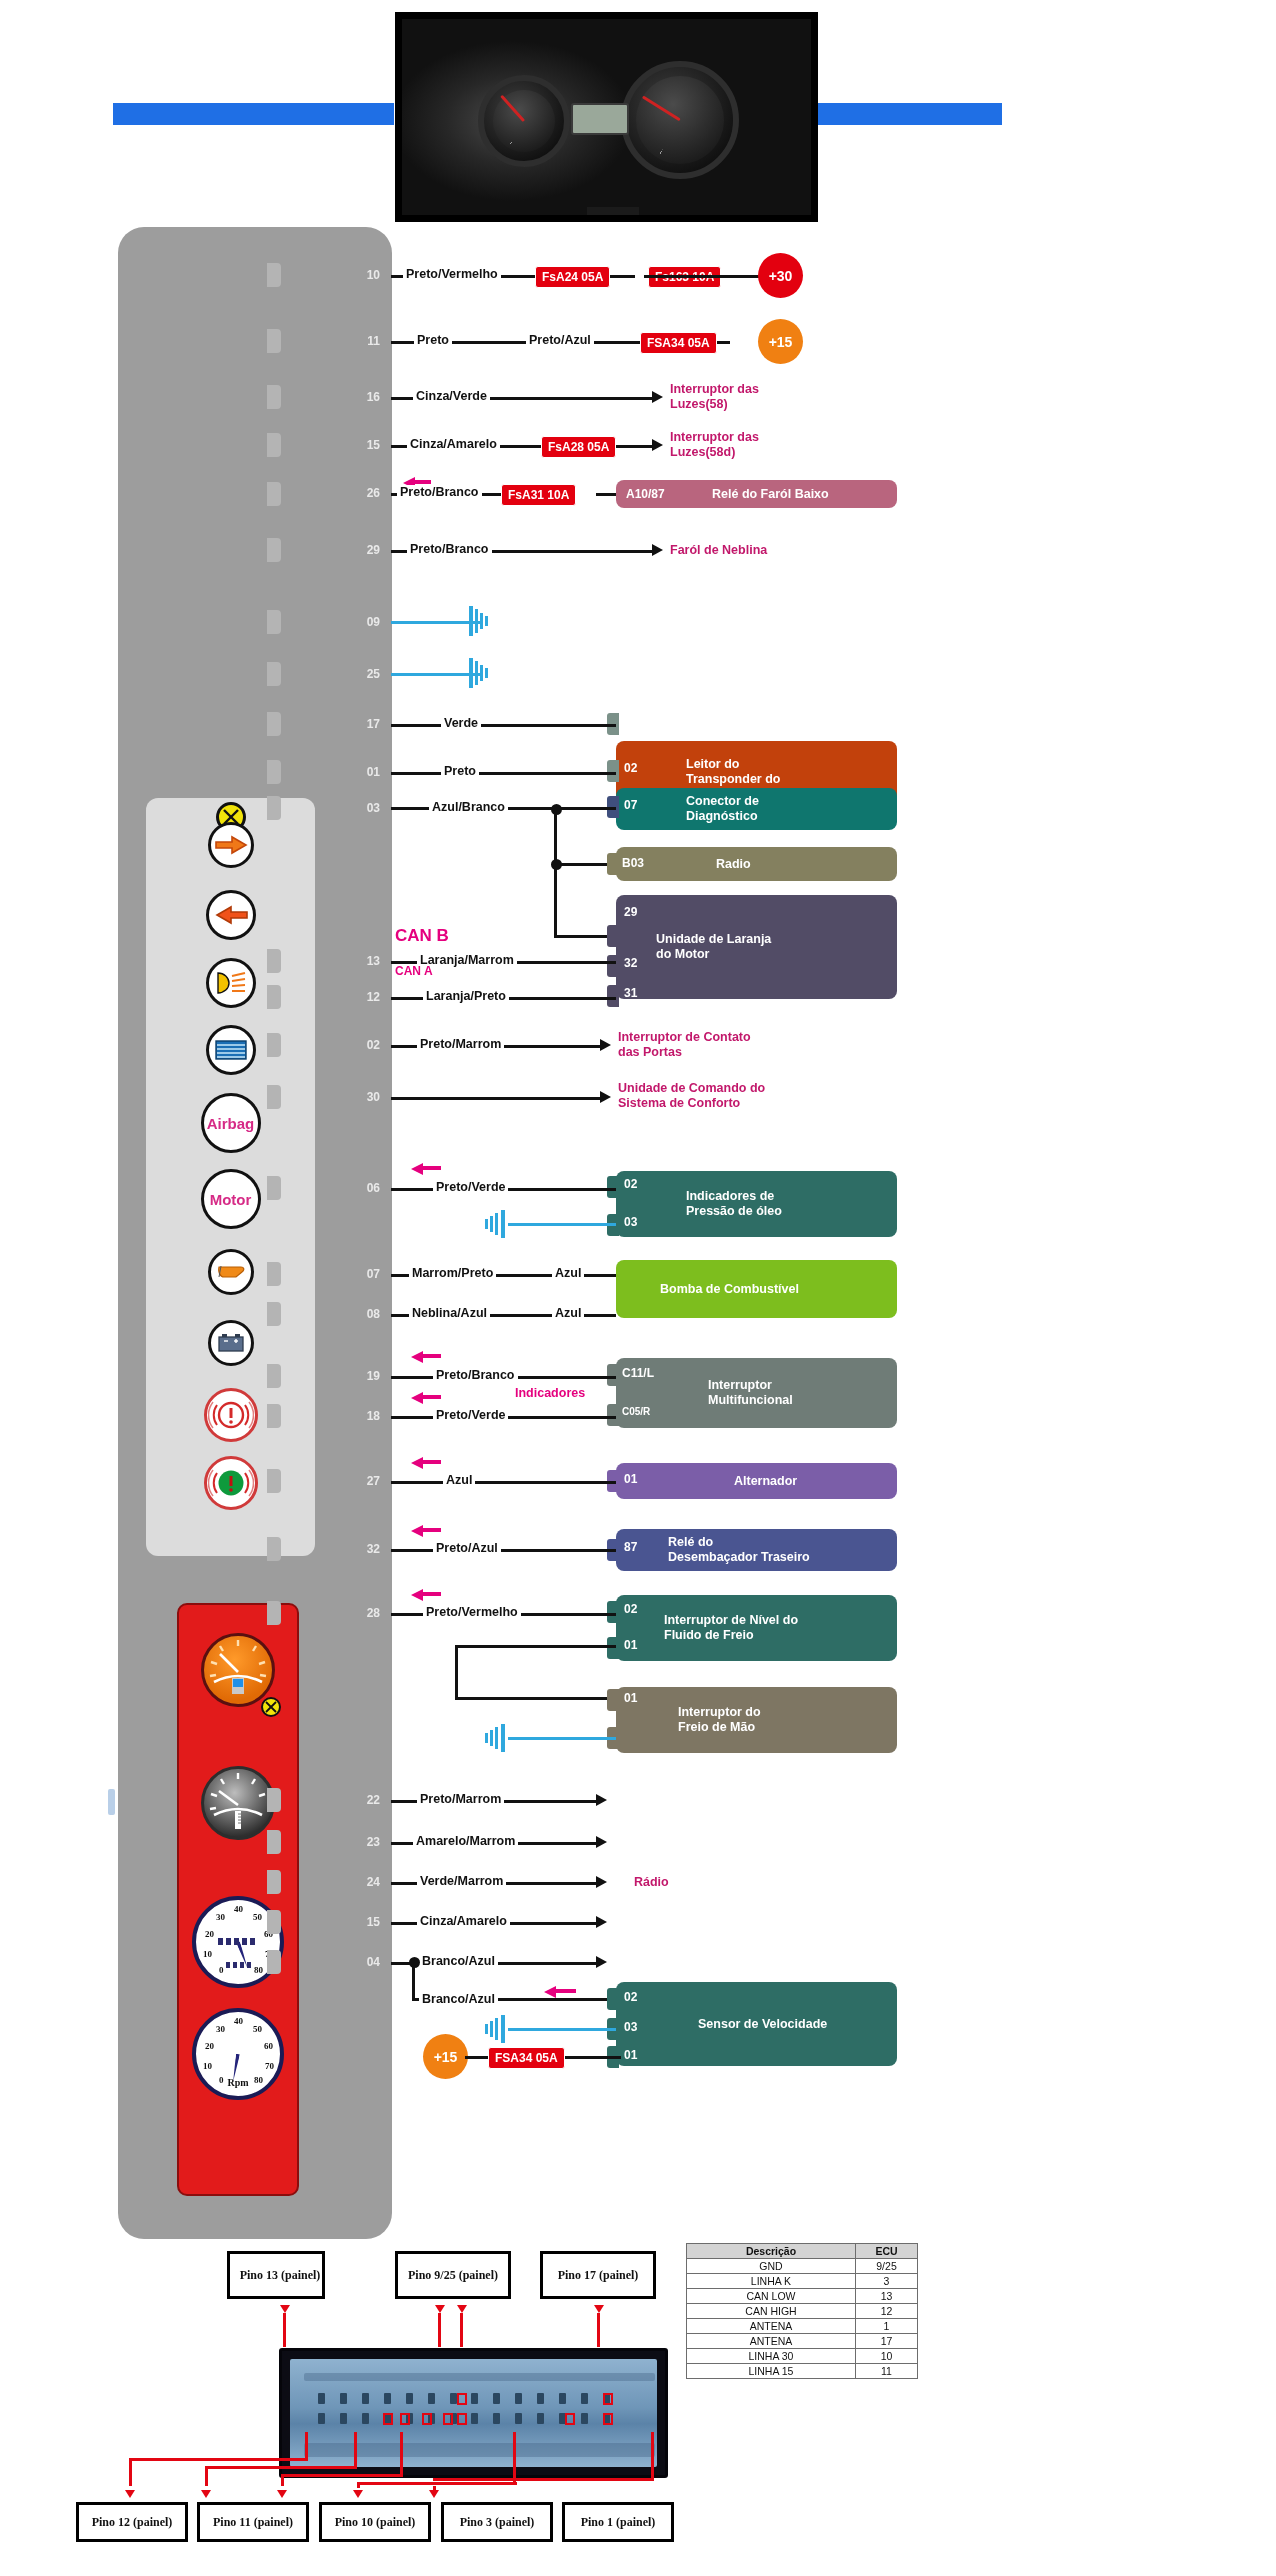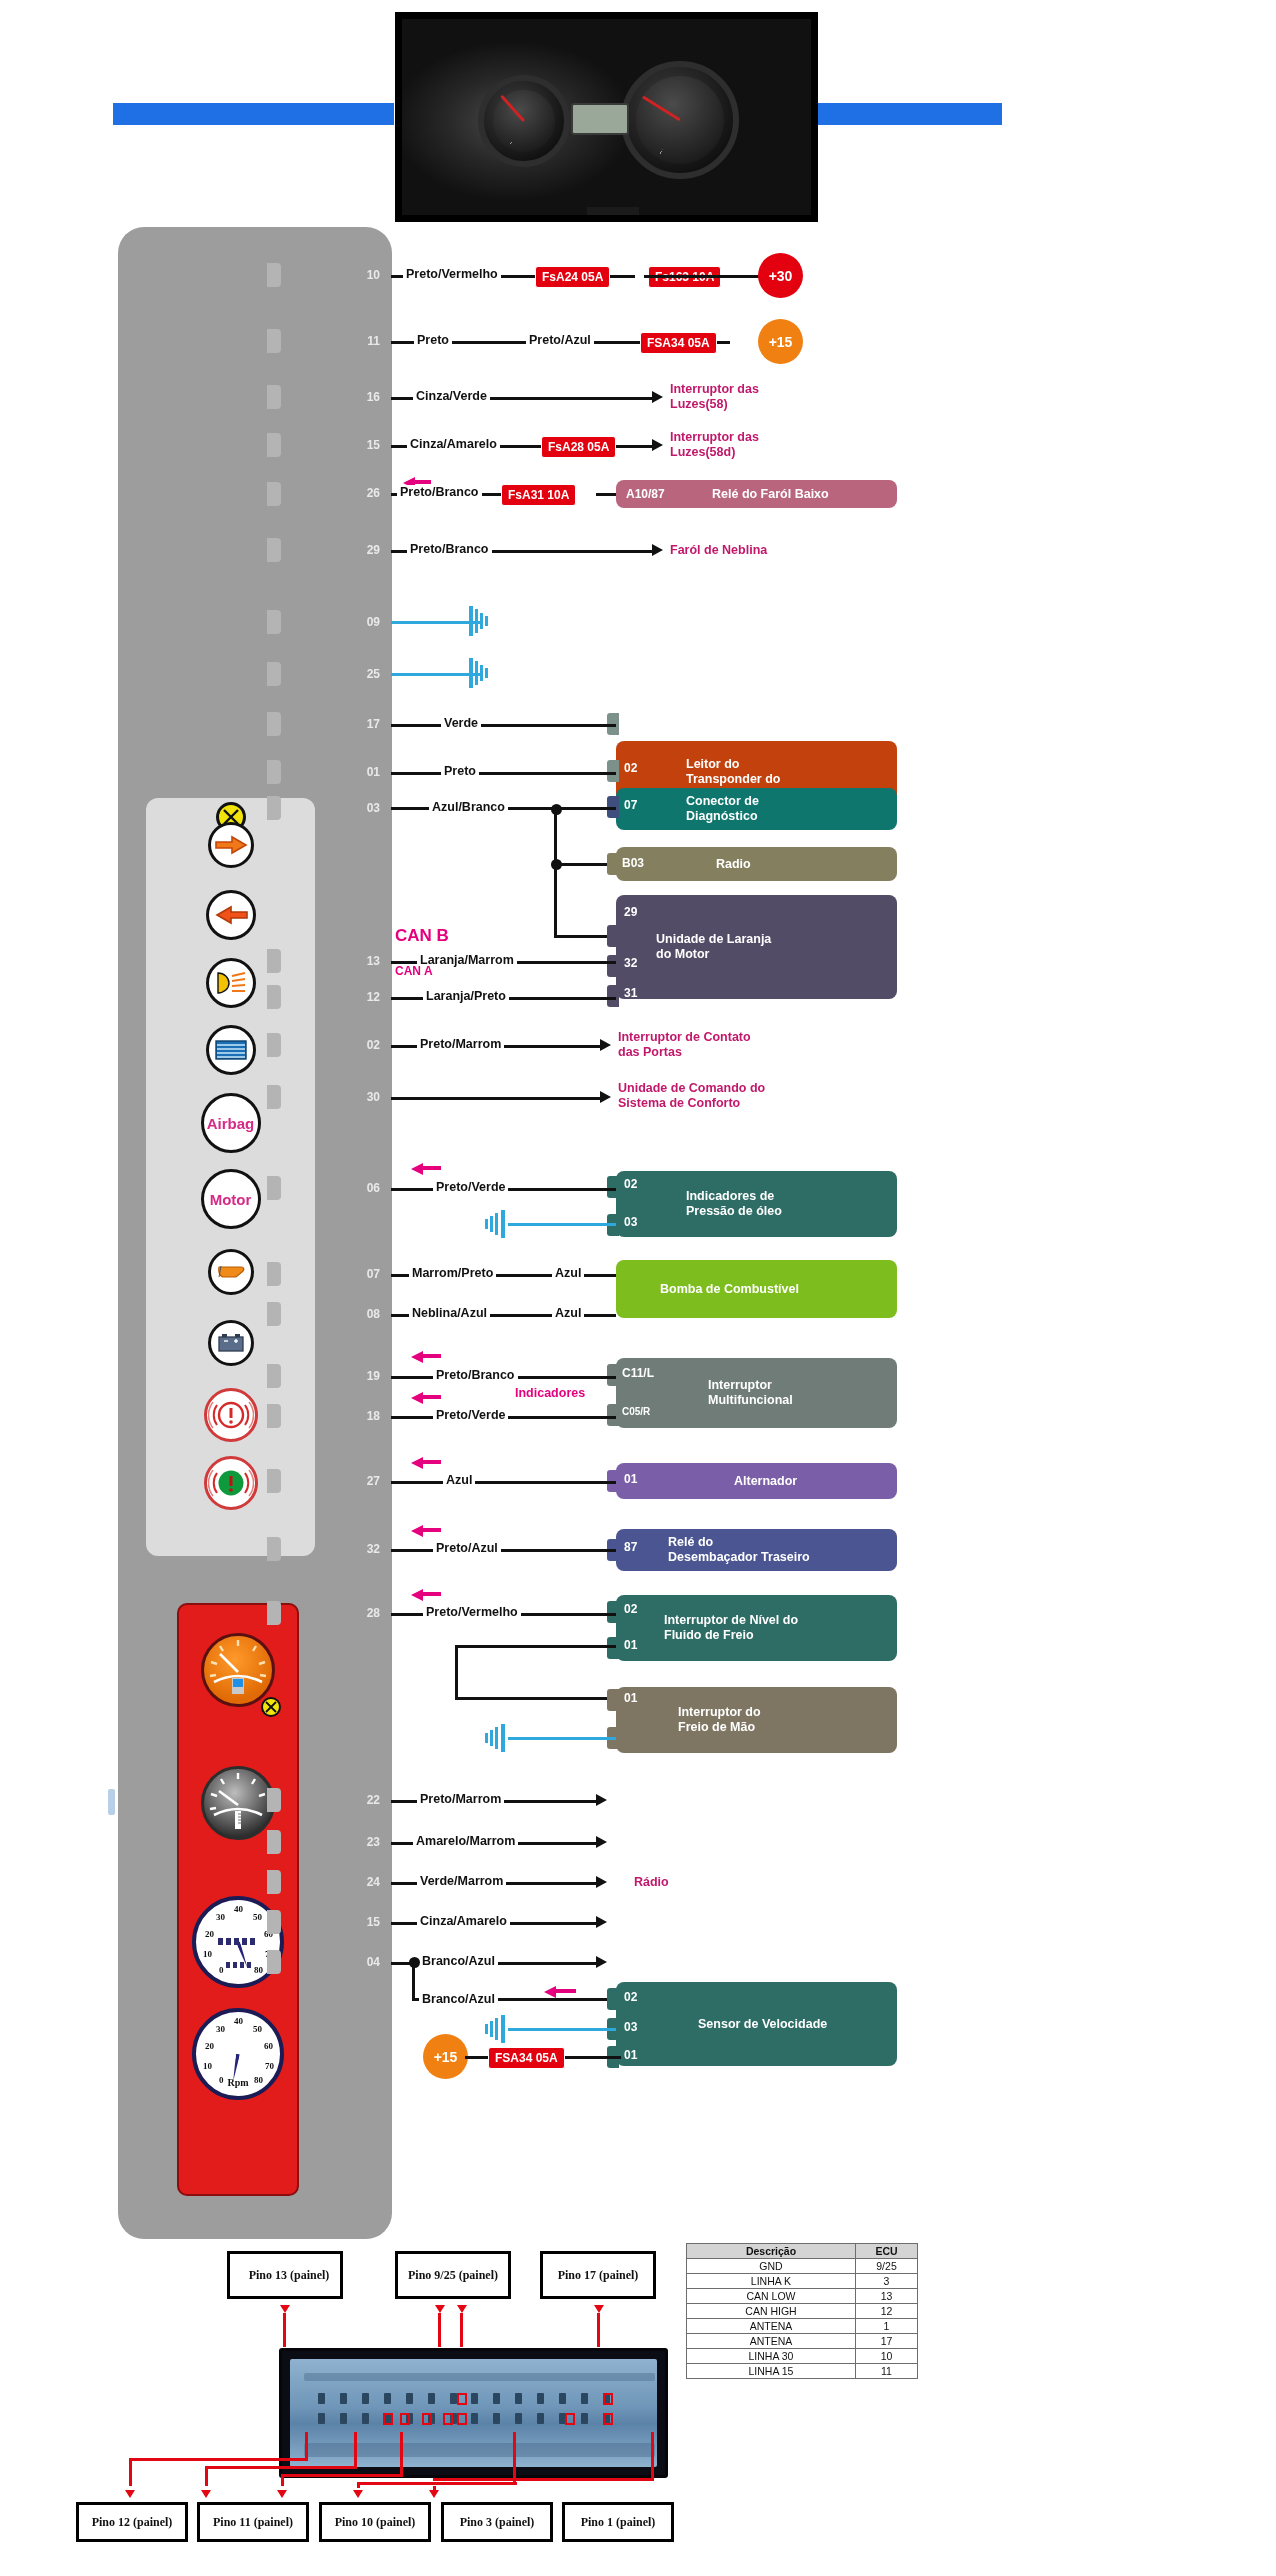--- a/index.html
+++ b/index.html
@@ -708,21 +708,21 @@
   <i style="left:24px; top:0;  width:4px; height:28px;"></i>
   <i style="left:18px; top:3px; width:3px; height:22px;"></i>
   <i style="left:13px; top:6px; width:3px; height:16px;"></i>
   <i style="left:8px;  top:9px; width:3px; height:10px;"></i>
 </div>
 
 <div class="node orange" style="left:423px; top:2034px;">+15</div>
 <div class="wire" style="left:465px; top:2056px; width:156px;"></div>
 <div class="fuse" style="left:488px; top:2047px;">FSA34 05A</div>
 
-<div class="pinbox" style="left:227px; top:2251px; width:116px; height:48px;padding-left:8px;">Pino 13 (painel)</div>
+<div class="pinbox" style="left:227px; top:2251px; width:98px; height:48px;padding-left:8px;">Pino 13 (painel)</div>
 <div class="pinbox" style="left:395px; top:2251px; width:116px; height:48px;">Pino 9/25 (painel)</div>
 <div class="pinbox" style="left:540px; top:2251px; width:116px; height:48px;">Pino 17 (painel)</div>
 
 <div class="ar-dn" style="left:280px; top:2305px;"></div>
 <div class="redline" style="left:283px; top:2313px; width:3px; height:34px;"></div>
 <div class="ar-dn" style="left:435px; top:2305px;"></div>
 <div class="redline" style="left:438px; top:2313px; width:3px; height:34px;"></div>
 <div class="ar-dn" style="left:457px; top:2305px;"></div>
 <div class="redline" style="left:460px; top:2313px; width:3px; height:34px;"></div>
 <div class="ar-dn" style="left:594px; top:2305px;"></div>

